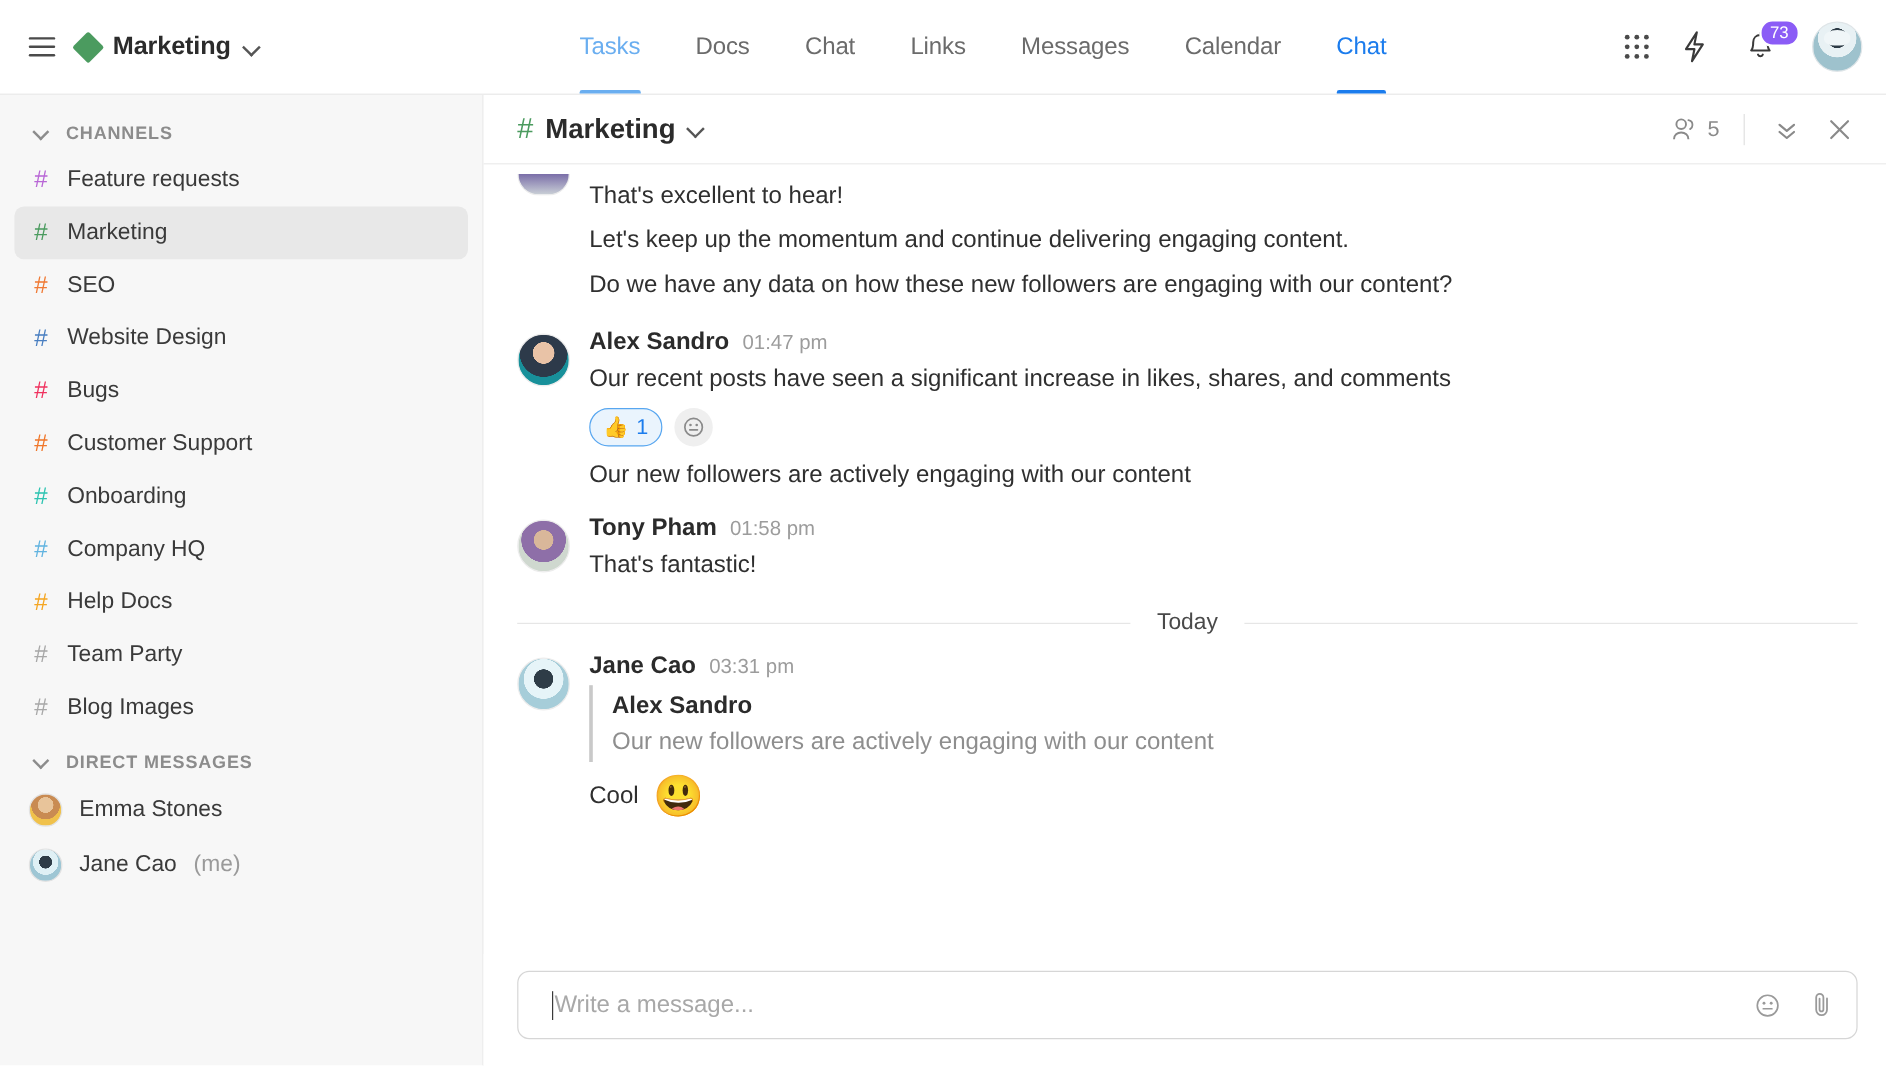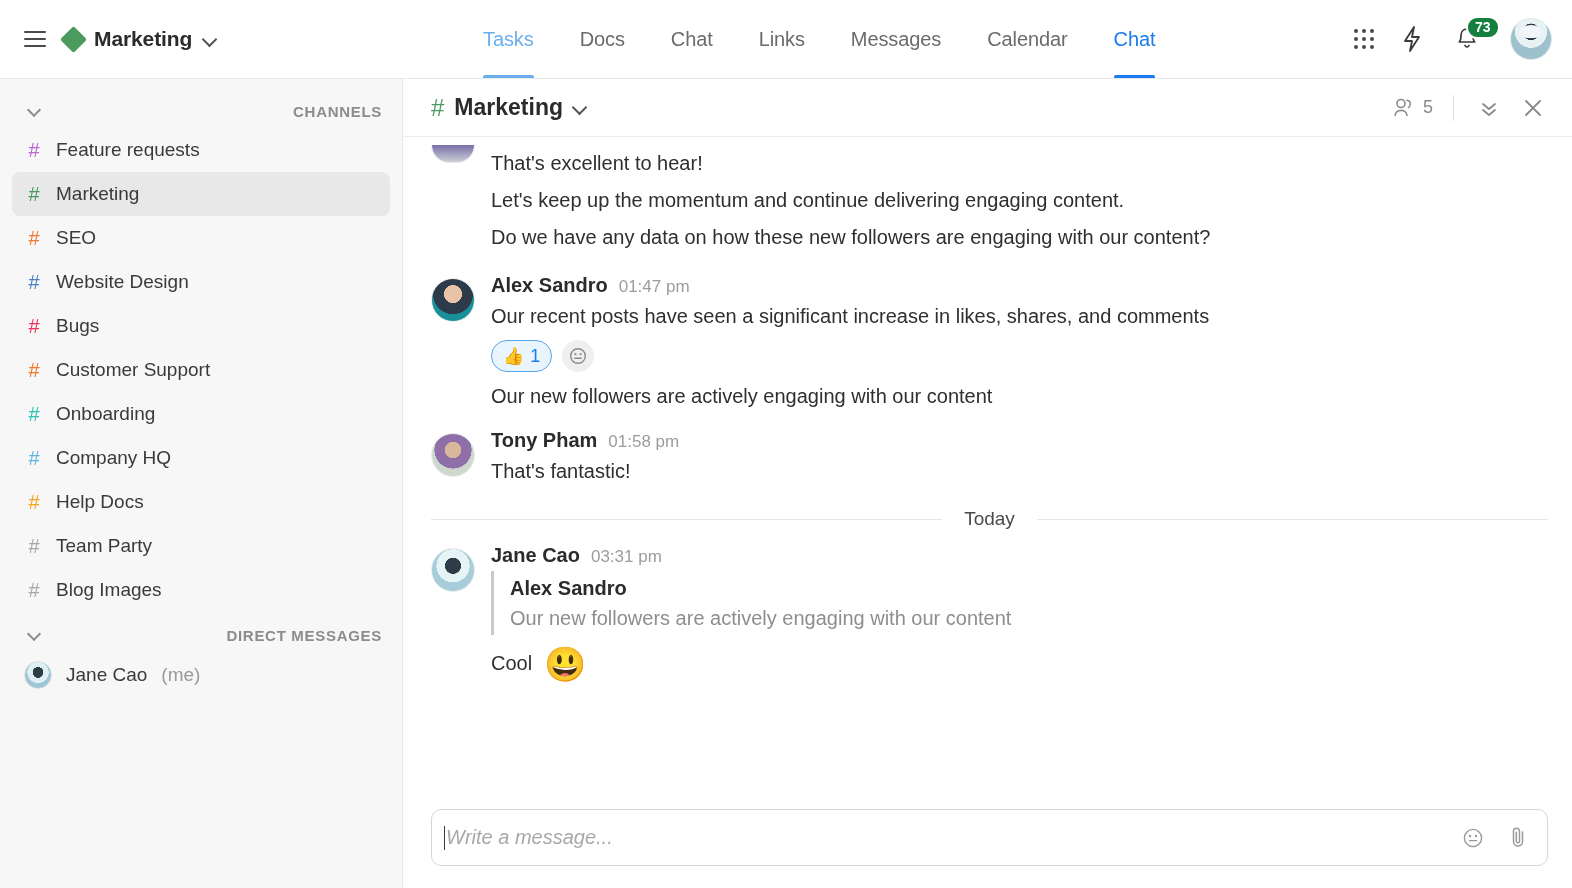--- a/index.html
+++ b/index.html
@@ -54,21 +54,21 @@
   .nav-tab.active { color:#1b7ced; }
   .nav-tab.active .underline { background:#1b7ced; }
 
   .topbar-right { display:flex; align-items:center; gap: 26px; padding-right: 20px; }
   .icon-btn { cursor:pointer; display:flex; align-items:center; justify-content:center; position:relative; }
   .grid-icon { display:grid; grid-template-columns: repeat(3, 4px); grid-template-rows: repeat(3, 4px); gap: 4px; }
   .grid-icon i { display:block; width:4px; height:4px; background:#4a4a4a; border-radius:50%; }
   .bell-wrap { position: relative; width: 34px; height: 34px; }
   .badge {
     position:absolute; top:-6px; left:16px;
-    background:#15803d; color:#fff; font-size:14px; font-weight:700;
+    background:#8b5cf6; color:#fff; font-size:14px; font-weight:400;
     border-radius:11px; padding: 1px 7px 2px; min-width:30px; text-align:center;
     border:2px solid #fff;
   }
   .avatar-top {
     width: 42px; height: 42px; border-radius:50%;
     background: radial-gradient(circle at 50% 32%, #2d3b46 0 24%, #e8f1f4 25% 47%, #9ec2cd 48% 100%);
     border: 1px solid #dfe5e8; overflow:hidden; position:relative; cursor:pointer;
   }
   .avatar-top::after{
     content:""; position:absolute; left:22%; top:14%; width:56%; height:34%;
@@ -82,21 +82,21 @@
   .sidebar {
     width: 403px; min-width:403px;
     background: #f7f7f7;
     border-right: 1px solid #e8e8e8;
     padding-top: 16px;
     overflow-y: auto;
   }
   .section-head {
     display:flex; align-items:center; gap:14px;
     padding: 8px 20px 8px 28px; cursor:pointer;
-    font-size: 15px; font-weight:700; color:#8c8c8c; letter-spacing:0.7px;justify-content:space-between;
+    font-size: 15px; font-weight:700; color:#8c8c8c; letter-spacing:0.7px;
   }
   .sec-chev { width:13px; height:13px; position:relative; flex:none;}
   .sec-chev::after {
     content:""; position:absolute; left:1px; top:0px;
     width:8px; height:8px; border-right:2px solid #8c8c8c; border-bottom:2px solid #8c8c8c;
     transform: rotate(45deg);
   }
   .chan {
     display:flex; align-items:center; gap:14px;
     height: 44px; margin: 0 12px; padding: 0 14px;
@@ -167,21 +167,21 @@
   .quote { border-left: 3px solid #c9c9c9; padding: 2px 0 2px 16px; margin: 4px 0 10px; }
   .qname { font-size:20px; font-weight:700; color:#2b2b2b; line-height:1.5; }
   .qtext { font-size:20px; color:#8e8e8e; line-height:1.5; }
   .cool-row { display:flex; align-items:center; gap:12px; }
   .bigemoji { font-size:34px; line-height:1; }
 
   
   .composer-wrap { padding: 14px 24px 22px 28px; background:#fff; }
   .composer {
     height: 57px; border:1px solid #d6d6d6; border-radius: 10px;
-    display:flex; align-items:center; padding: 0 18px 0 12px; background:#fff;font-style:italic;
+    display:flex; align-items:center; padding: 0 18px 0 28px; background:#fff;
   }
   .caret { width:1px; height:24px; background:#3a3a3a; margin-right:1px; }
   .ph { font-size:20px; color:#a8a8a8; flex:1; }
   .comp-icons { display:flex; align-items:center; gap:22px; }
   .ci { cursor:pointer; display:flex; align-items:center; justify-content:center; }
 </style>
 </head>
 <body>
 
 <div class="app">
@@ -314,20 +314,24 @@
       <div class="chan">
         <span class="hash" style="color:#a8a8a8">#</span>
         <span>Blog Images</span>
       </div>
 
       <div class="section-head" style="margin-top:7px">
         <span class="sec-chev"></span>
         <span>DIRECT MESSAGES</span>
       </div>
 
+      <div class="dm">
+        <span class="dm-av emma"></span>
+        <span>Emma Stones</span>
+      </div>
       <div class="dm">
         <span class="dm-av jane"></span>
         <span>Jane Cao</span>
         <span class="me-tag">(me)</span>
       </div>
     </div>
 
     <div class="chat">
 
       <div class="chat-head">

